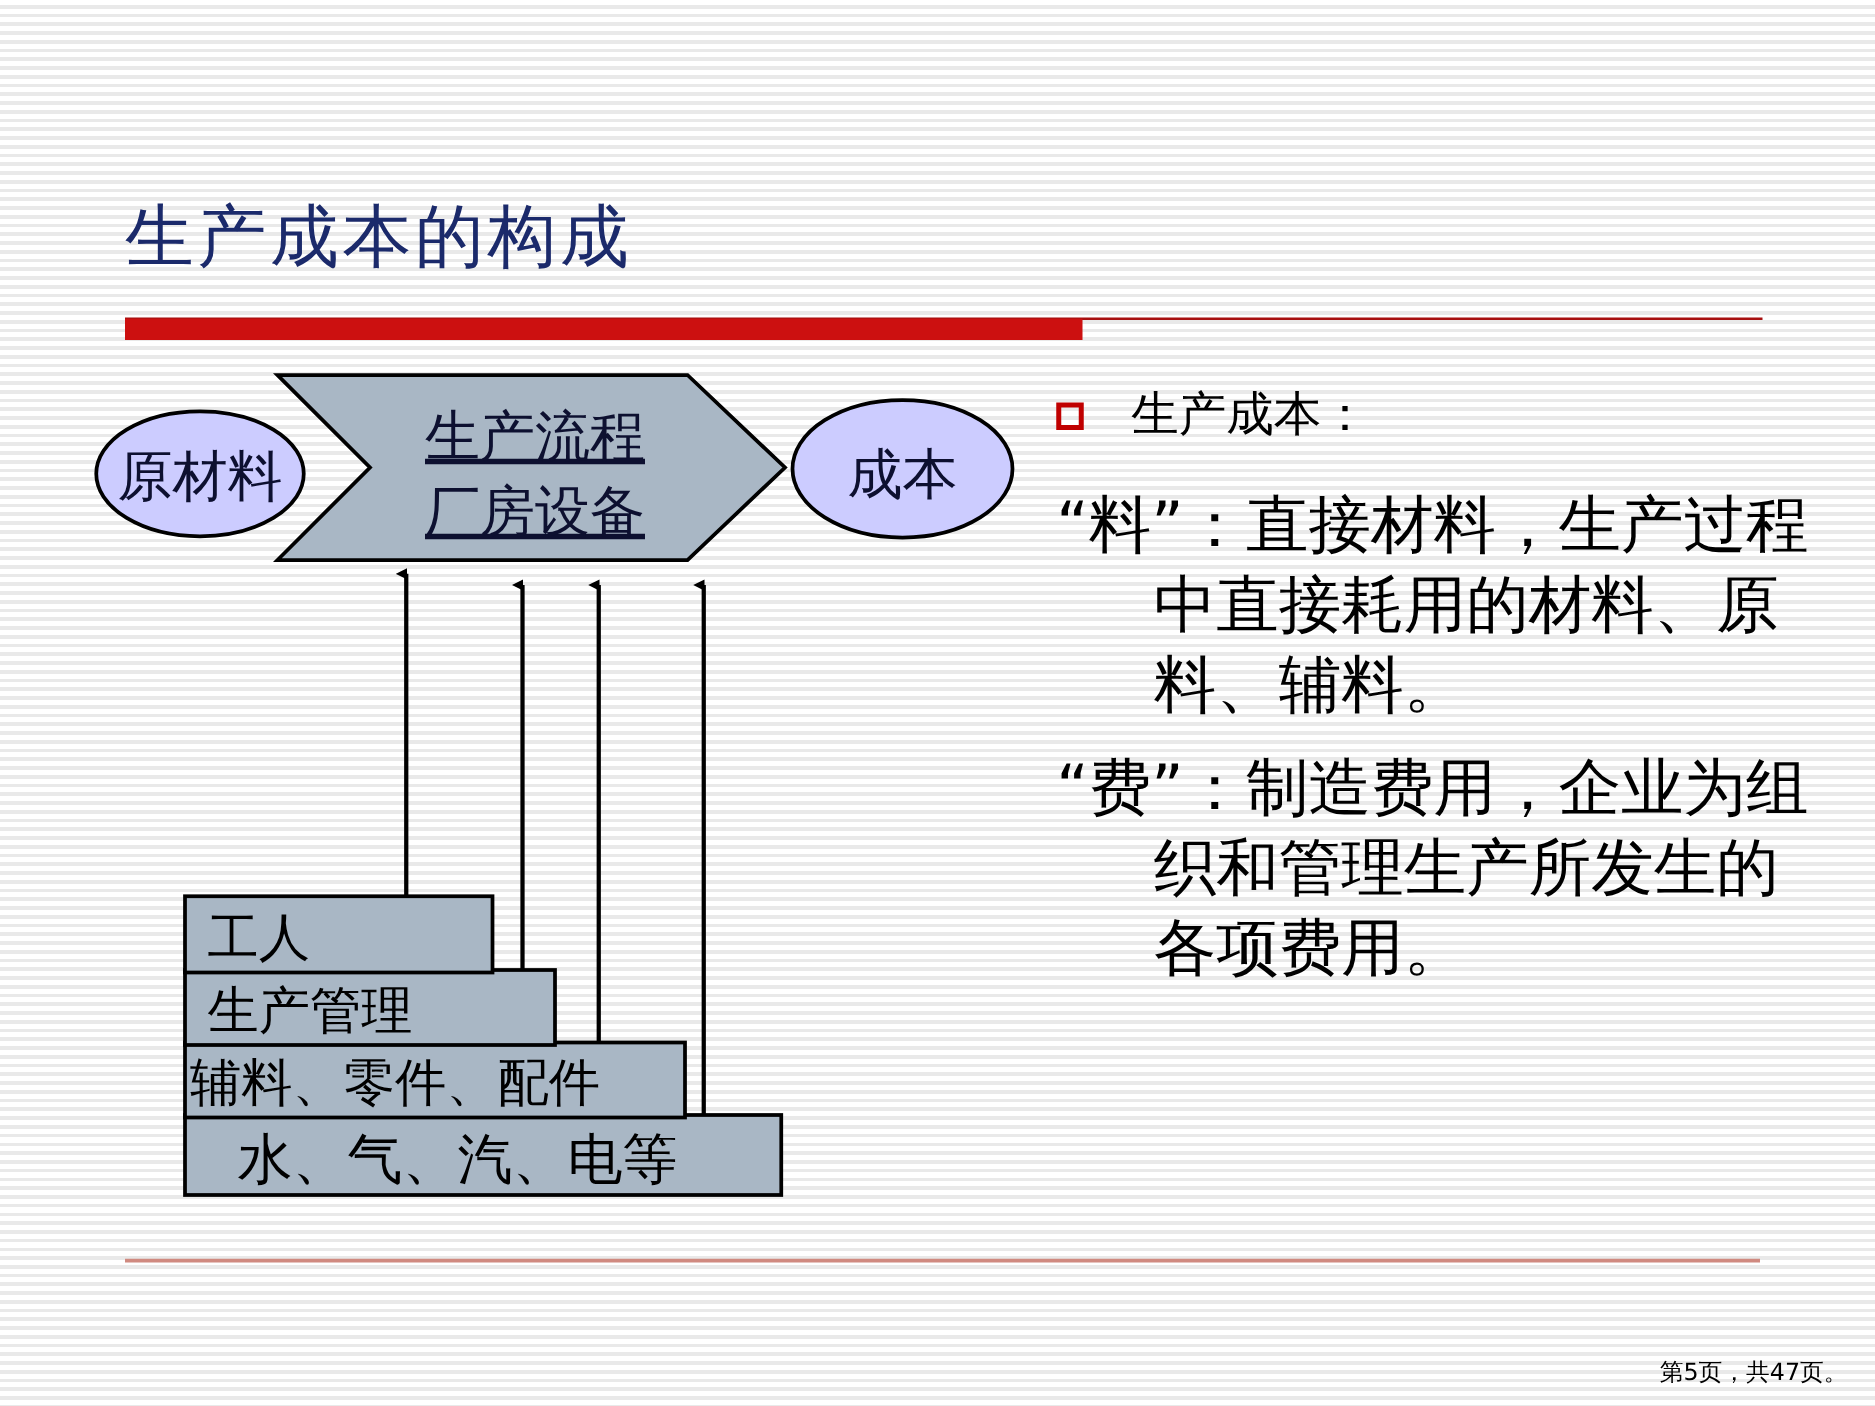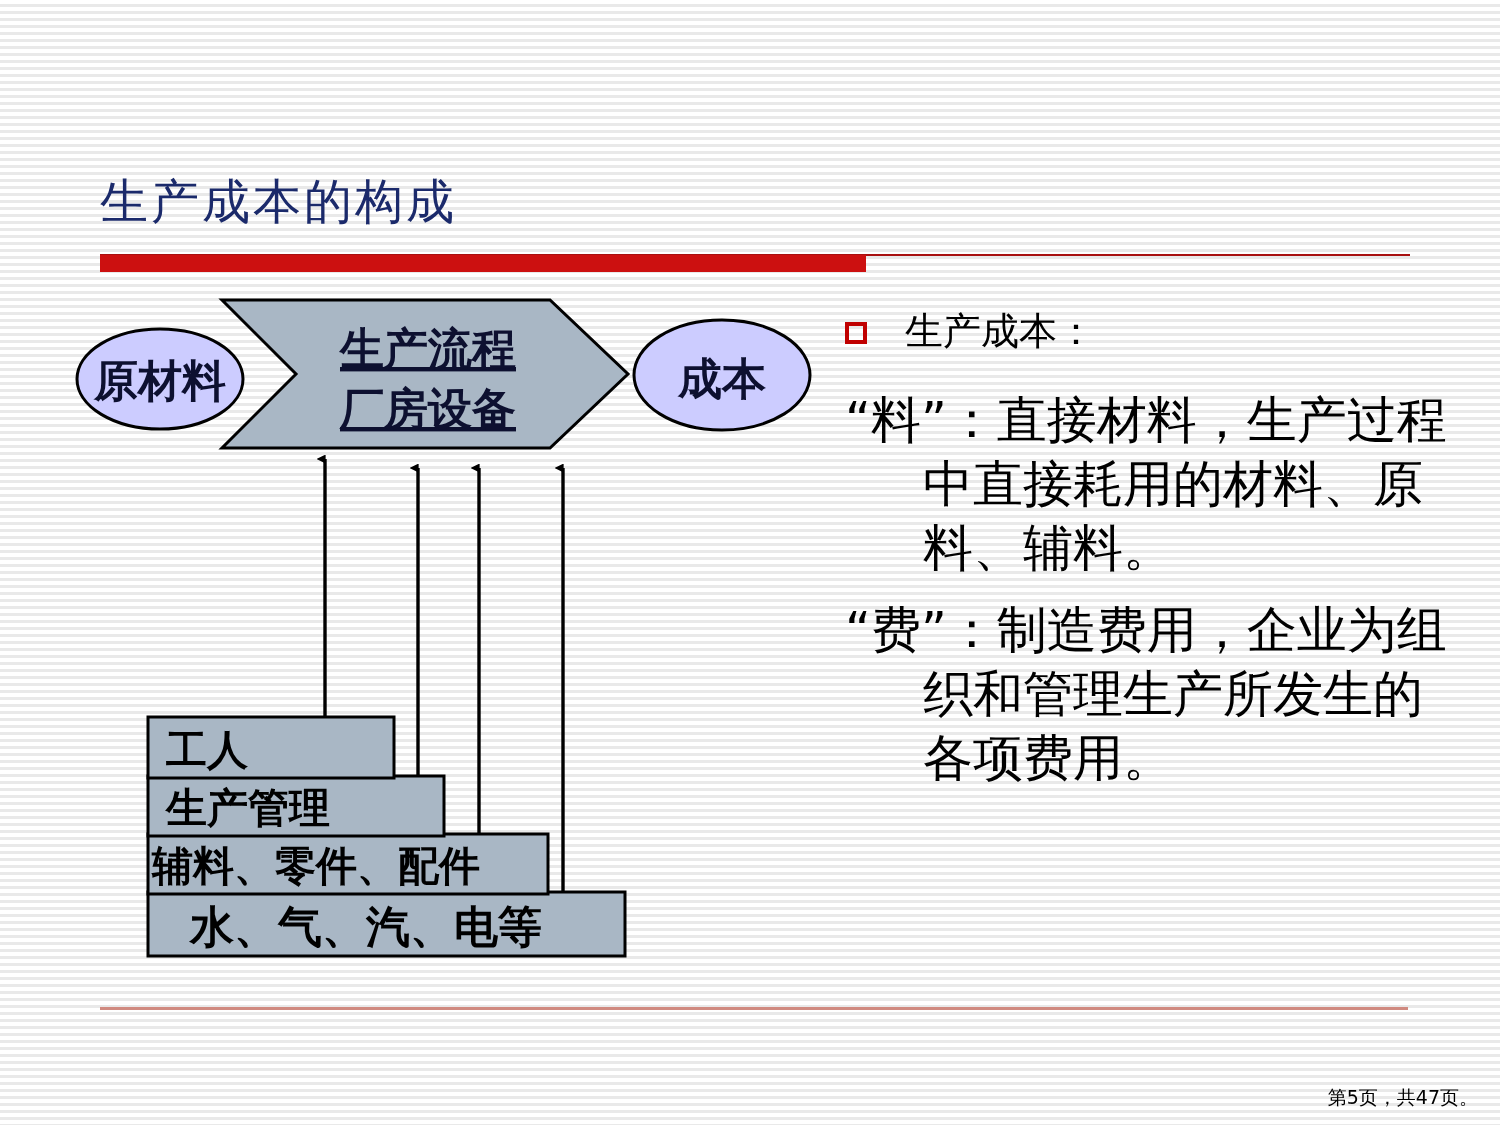--- a/index.html
+++ b/index.html
@@ -27,24 +27,24 @@
         #e9e9e9 4px,
         #e9e9e9 7px
     );
     overflow: hidden;
   }
 
   
   #title {
     position: absolute;
     left: 100px;
-    top: 158px;
+    top: 146px;
     width: 800px;
     font-family: "DejaVu Sans", "Liberation Sans", sans-serif;
-    font-size: 48px;
+    font-size: 55px;
     line-height: 86px;
     font-weight: 400;
     color: #1b2a6b;
     letter-spacing: 3px;
     white-space: nowrap;
   }
 
   
   #title-rule-thick {
     position: absolute;
@@ -73,21 +73,20 @@
     background: #d08a80;
   }
 
   
   #diagram {
     position: absolute;
     left: 0;
     top: 0;
     width: 840px;
     height: 972px;
-    font-weight: bold;
   }
   #diagram svg {
     position: absolute;
     left: 0;
     top: 0;
   }
   .cjk-serif {
     font-family: "DejaVu Serif", "Liberation Serif", serif;
   }
 

